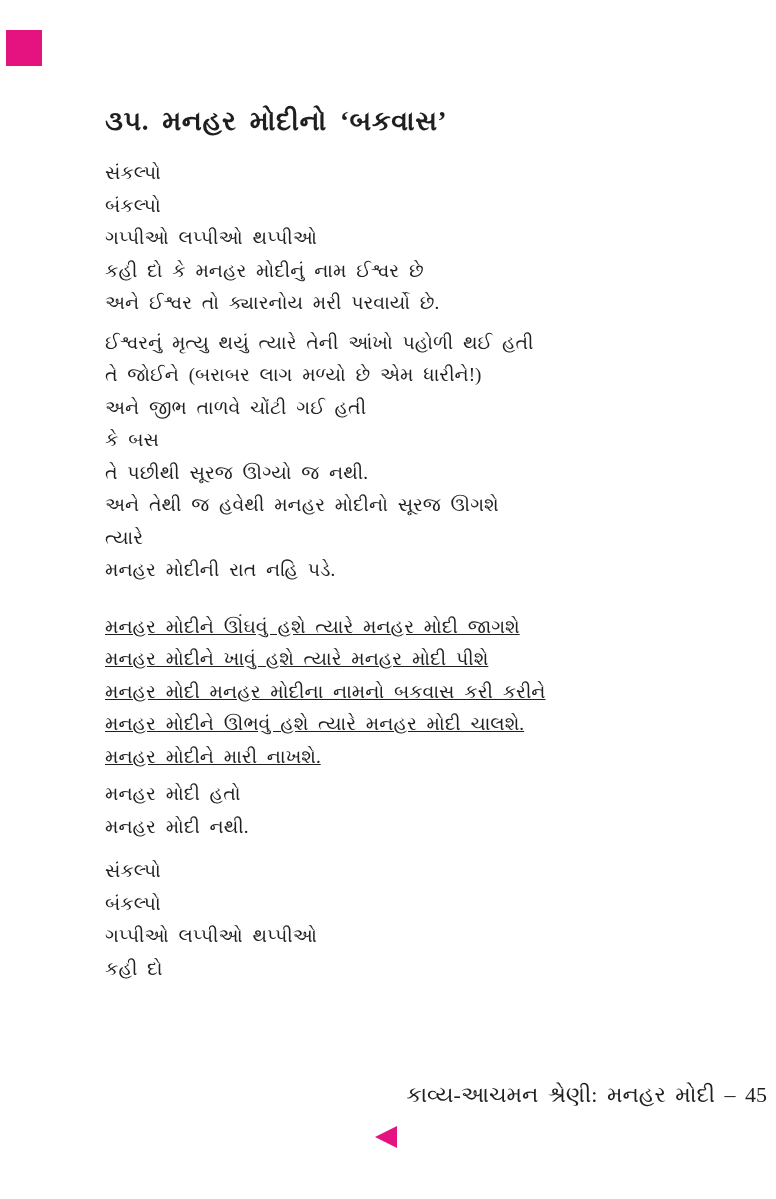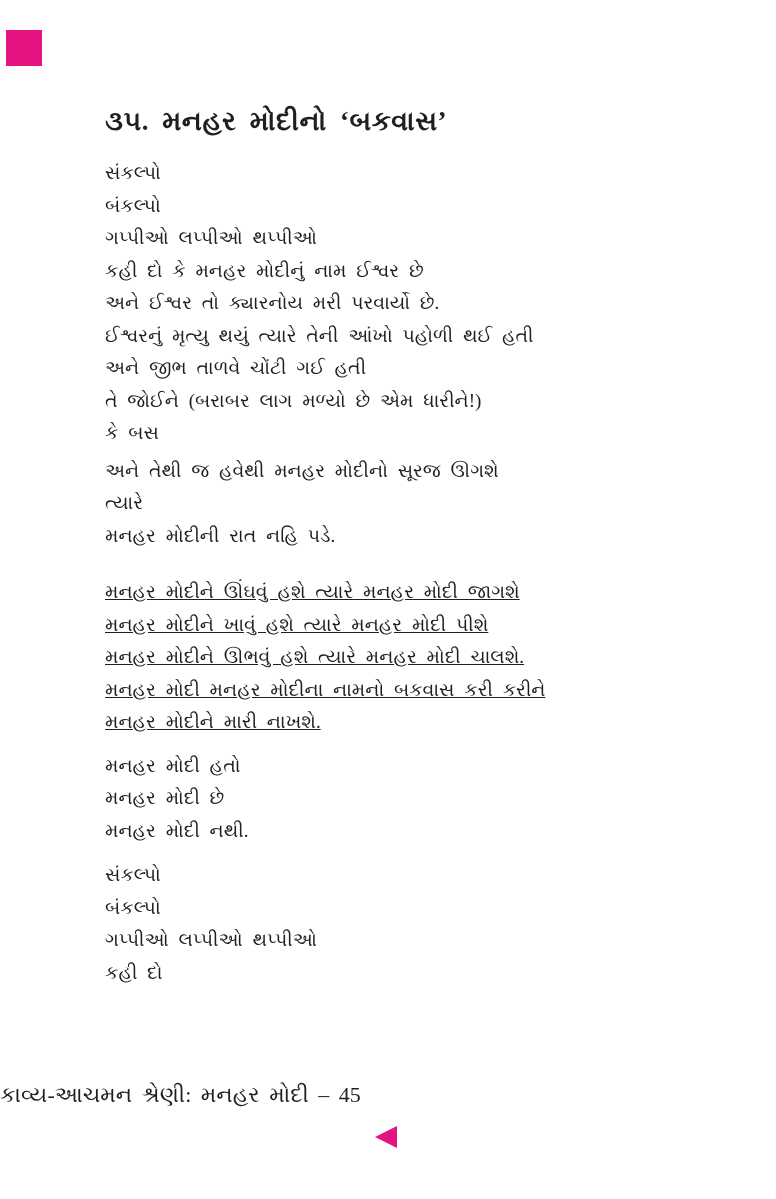--- a/index.html
+++ b/index.html
@@ -50,31 +50,31 @@
   }
   .stanza { margin: 0; }
   .stanza p {
     margin: 0;
     font-size: 19px;
     line-height: 32.5px;
     word-spacing: 5px;
     white-space: nowrap;
   }
   .stanza-a { margin-top: 18px; }
-  .stanza-b { }
-  .stanza-c { margin-top: 5px; }
+  .stanza-b { margin-top: 7px; }
+  .stanza-c { }
   .stanza-d { margin-top: 24px; text-decoration: underline; }
-  .stanza-e { margin-top: 11px; }
+  .stanza-e { margin-top: 5px; }
   .stanza-f { margin-top: 12px; }
   .footer {
     position: absolute;
     left: 0;
-    right: 16px;
+    right: 9px;
     top: 1082px;
-    text-align: left;
+    text-align: right;
     font-size: 22px;
     word-spacing: 4px;
     white-space: nowrap;
   }
 </style>
 </head>
 <body>
 
 <div class="page">
 
@@ -87,42 +87,42 @@
     <div class="stanza stanza-a">
       <p>સંકલ્પો</p>
       <p>બંકલ્પો</p>
       <p>ગપ્પીઓ લપ્પીઓ થપ્પીઓ</p>
       <p>કહી દો કે મનહર મોદીનું નામ ઈશ્વર છે</p>
       <p>અને ઈશ્વર તો ક્યારનોય મરી પરવાર્યો છે.</p>
     </div>
 
     <div class="stanza stanza-b">
       <p>ઈશ્વરનું મૃત્યુ થયું ત્યારે તેની આંખો પહોળી થઈ હતી</p>
+      <p>તે જોઈને (બરાબર લાગ મળ્યો છે એમ ધારીને!)</p>
       <p>અને જીભ તાળવે ચોંટી ગઈ હતી</p>
-      <p>તે જોઈને (બરાબર લાગ મળ્યો છે એમ ધારીને!)</p>
       <p>કે બસ</p>
+      <p>તે પછીથી સૂરજ ઊગ્યો જ નથી.</p>
     </div>
 
     <div class="stanza stanza-c">
       <p>અને તેથી જ હવેથી મનહર મોદીનો સૂરજ ઊગશે</p>
       <p>ત્યારે</p>
       <p>મનહર મોદીની રાત નહિ પડે.</p>
     </div>
 
     <div class="stanza stanza-d">
       <p>મનહર મોદીને ઊંઘવું હશે ત્યારે મનહર મોદી જાગશે</p>
       <p>મનહર મોદીને ખાવું હશે ત્યારે મનહર મોદી પીશે</p>
+      <p>મનહર મોદી મનહર મોદીના નામનો બકવાસ કરી કરીને</p>
       <p>મનહર મોદીને ઊભવું હશે ત્યારે મનહર મોદી ચાલશે.</p>
-      <p>મનહર મોદી મનહર મોદીના નામનો બકવાસ કરી કરીને</p>
       <p>મનહર મોદીને મારી નાખશે.</p>
     </div>
 
     <div class="stanza stanza-e">
       <p>મનહર મોદી હતો</p>
-      <p>મનહર મોદી છે</p>
       <p>મનહર મોદી નથી.</p>
     </div>
 
     <div class="stanza stanza-f">
       <p>સંકલ્પો</p>
       <p>બંકલ્પો</p>
       <p>ગપ્પીઓ લપ્પીઓ થપ્પીઓ</p>
       <p>કહી દો</p>
     </div>
 

